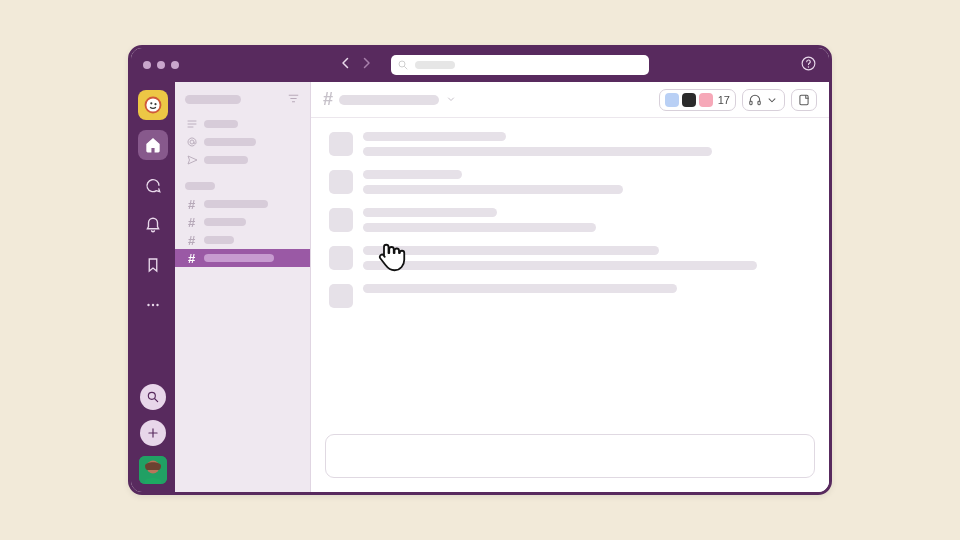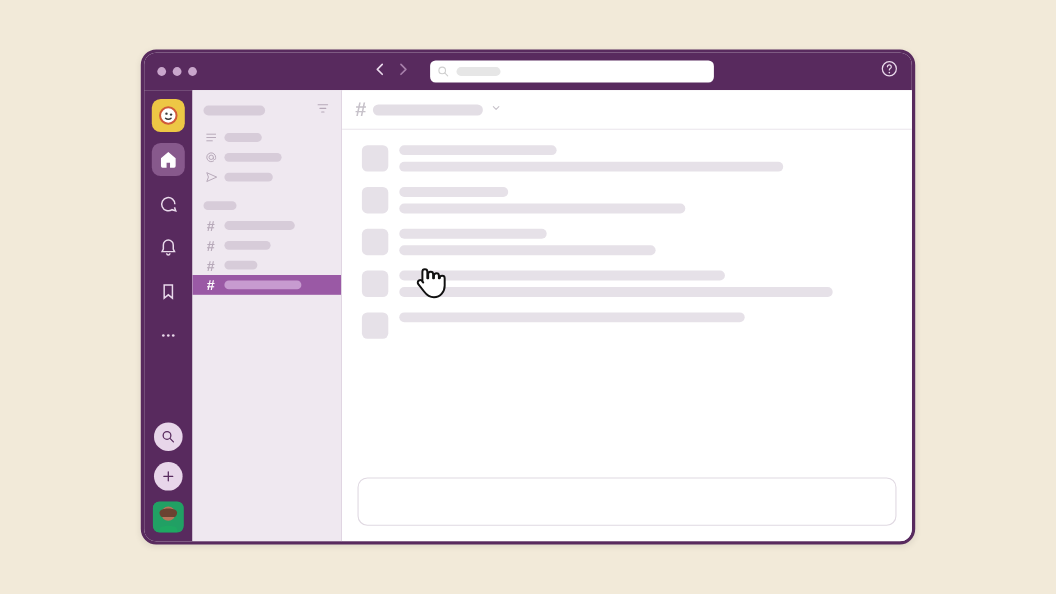--- a/index.html
+++ b/index.html
@@ -349,20 +349,44 @@
 
     <div class="main">
       <div class="channel-header">
         <div class="ch-left">
           <span class="ch-hash">#</span>
           <span class="ch-name-ghost"></span>
           <span class="chev"><svg viewBox="0 0 24 24">
                 <path d="M7 10l5 5 5-5" stroke-linecap="round" stroke-linejoin="round"></path>
               </svg></span>
         </div>
+        <div class="ch-right">
+          <div class="members-pill">
+            <span class="avatar-dot" style="background:#b9d0f5"></span>
+            <span class="avatar-dot" style="background:#2b2b2b"></span>
+            <span class="avatar-dot" style="background:#f6a8b8"></span>
+            <span class="count">17</span>
+          </div>
+          <div class="huddle-pill">
+            <svg viewBox="0 0 24 24">
+                <path d="M4 14v-2a8 8 0 0 1 16 0v2"></path>
+                <rect x="3" y="14" width="4" height="6" rx="1.5"></rect>
+                <rect x="17" y="14" width="4" height="6" rx="1.5"></rect>
+              </svg>
+            <svg viewBox="0 0 24 24" width="10" height="10">
+                <path d="M7 10l5 5 5-5" stroke-linecap="round" stroke-linejoin="round"></path>
+              </svg>
+          </div>
+          <div class="canvas-pill">
+            <svg viewBox="0 0 24 24">
+                <rect x="5" y="4" width="14" height="16" rx="2"></rect>
+                <path d="M15 4v5h5"></path>
+              </svg>
+          </div>
+        </div>
       </div>
 
       <div class="messages">
         <div class="msg">
           <div class="av"></div>
           <div class="lines">
             <div class="line" style="width:32%"></div>
             <div class="line" style="width:78%"></div>
           </div>
         </div>

